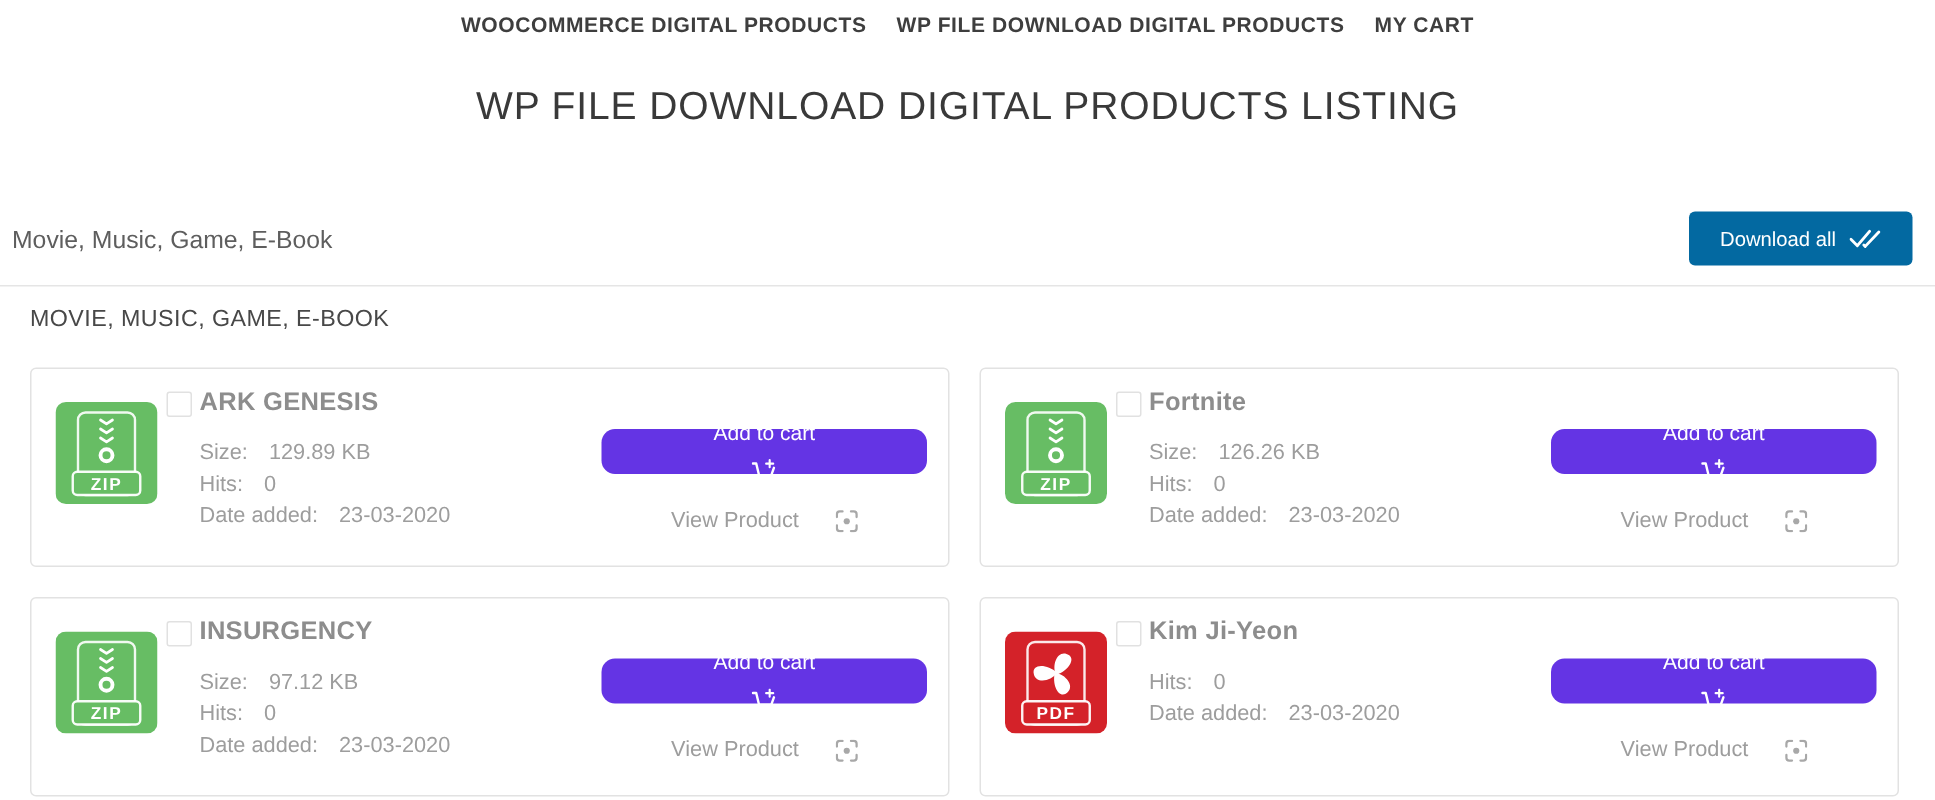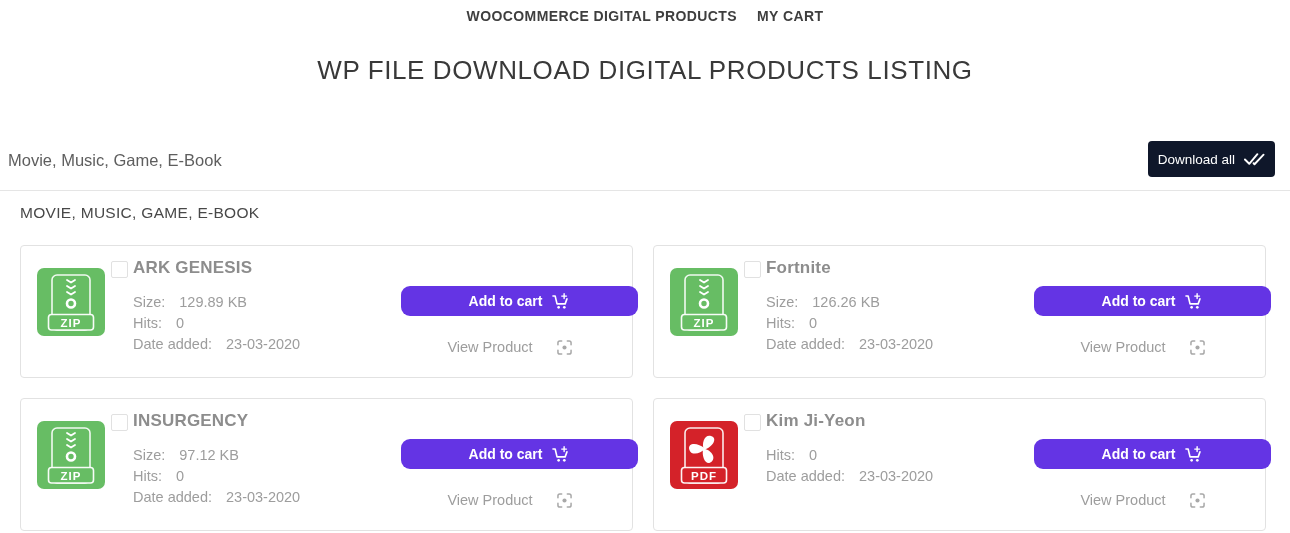--- a/index.html
+++ b/index.html
@@ -7,48 +7,49 @@
         font-family:"Liberation Sans",sans-serif;}
   
   .nav{position:absolute;top:8px;left:0;right:0;display:flex;justify-content:center;gap:20px;}
   .nav-item{font-size:14px;font-weight:700;color:#3e3e3e;letter-spacing:.4px;cursor:pointer;white-space:nowrap;}
   
   .page-title{position:absolute;top:55px;left:0;right:0;text-align:center;
               font-size:26px;font-weight:400;color:#393939;letter-spacing:.6px;}
   
   .cat{position:absolute;top:151px;left:8px;font-size:16.5px;color:#5e5e5e;}
   .dl-btn{position:absolute;top:141px;right:15px;height:36px;display:flex;align-items:center;gap:9px;
-          padding:0 10px;background:#0f172a;border:none;border-radius:4px;color:#fff;
+          padding:0 21px;background:#0369a1;border:none;border-radius:4px;color:#fff;
           font-size:13.5px;font-family:inherit;cursor:pointer;}
   .divider{position:absolute;top:190px;left:0;width:100%;height:1px;background:#e5e5e5;}
   .section-title{position:absolute;top:204px;left:20px;font-size:15.5px;color:#484848;letter-spacing:.3px;}
   
   .grid{position:absolute;top:245px;left:20px;display:grid;grid-template-columns:613px 613px;
         grid-auto-rows:133px;gap:20px;}
   .card{position:relative;background:#fff;border:1px solid #e2e2e2;border-radius:4px;}
   .ficon{position:absolute;left:16px;top:22px;width:68px;height:68px;}
   .checkbox{position:absolute;left:90px;top:15px;width:15px;height:15px;border:1px solid #e1e1e1;
             border-radius:2px;background:#fff;cursor:pointer;}
   .ptitle{position:absolute;left:112px;top:12px;font-size:17px;font-weight:700;color:#8d8d8d;letter-spacing:.2px;}
   .meta{position:absolute;left:112px;top:46px;font-size:14.5px;color:#9d9d9d;line-height:21px;}
   .mval{margin-left:14px;}
-  .cart-btn{position:absolute;left:380px;top:40px;width:237px;height:30px;display:flex;align-items:center;
+  .cart-btn{position:absolute;left:380px;top:40px;width:217px;height:30px;display:flex;align-items:center;
             justify-content:center;gap:10px;background:#6434e4;color:#fff;border:none;border-radius:9px;
-            font-size:14px;font-weight:700;font-family:inherit;cursor:pointer;}
+            font-size:14px;font-weight:400;font-family:inherit;cursor:pointer;flex-direction:column;}
   .view-row{position:absolute;left:380px;top:93px;width:217px;display:flex;align-items:flex-end;
             justify-content:center;gap:24px;font-size:14.5px;color:#9d9d9d;cursor:pointer;}
   svg{display:block;}
 </style>
 </head>
 <body>
 
 <div class="wrap">
 
   <div class="nav">
     <span class="nav-item">WOOCOMMERCE DIGITAL PRODUCTS</span>
+    <span class="nav-item">WP FILE DOWNLOAD DIGITAL PRODUCTS</span>
     <span class="nav-item">MY CART</span>
   </div>
 
   <div class="page-title">WP FILE DOWNLOAD DIGITAL PRODUCTS LISTING</div>
 
   <div class="cat">Movie, Music, Game, E-Book</div>
   <button class="dl-btn">
     <span>Download all</span>
     <span>
       <svg width="21" height="14" viewBox="0 0 22 14" fill="none" stroke="#fff" stroke-width="2" stroke-linecap="round" stroke-linejoin="round">

